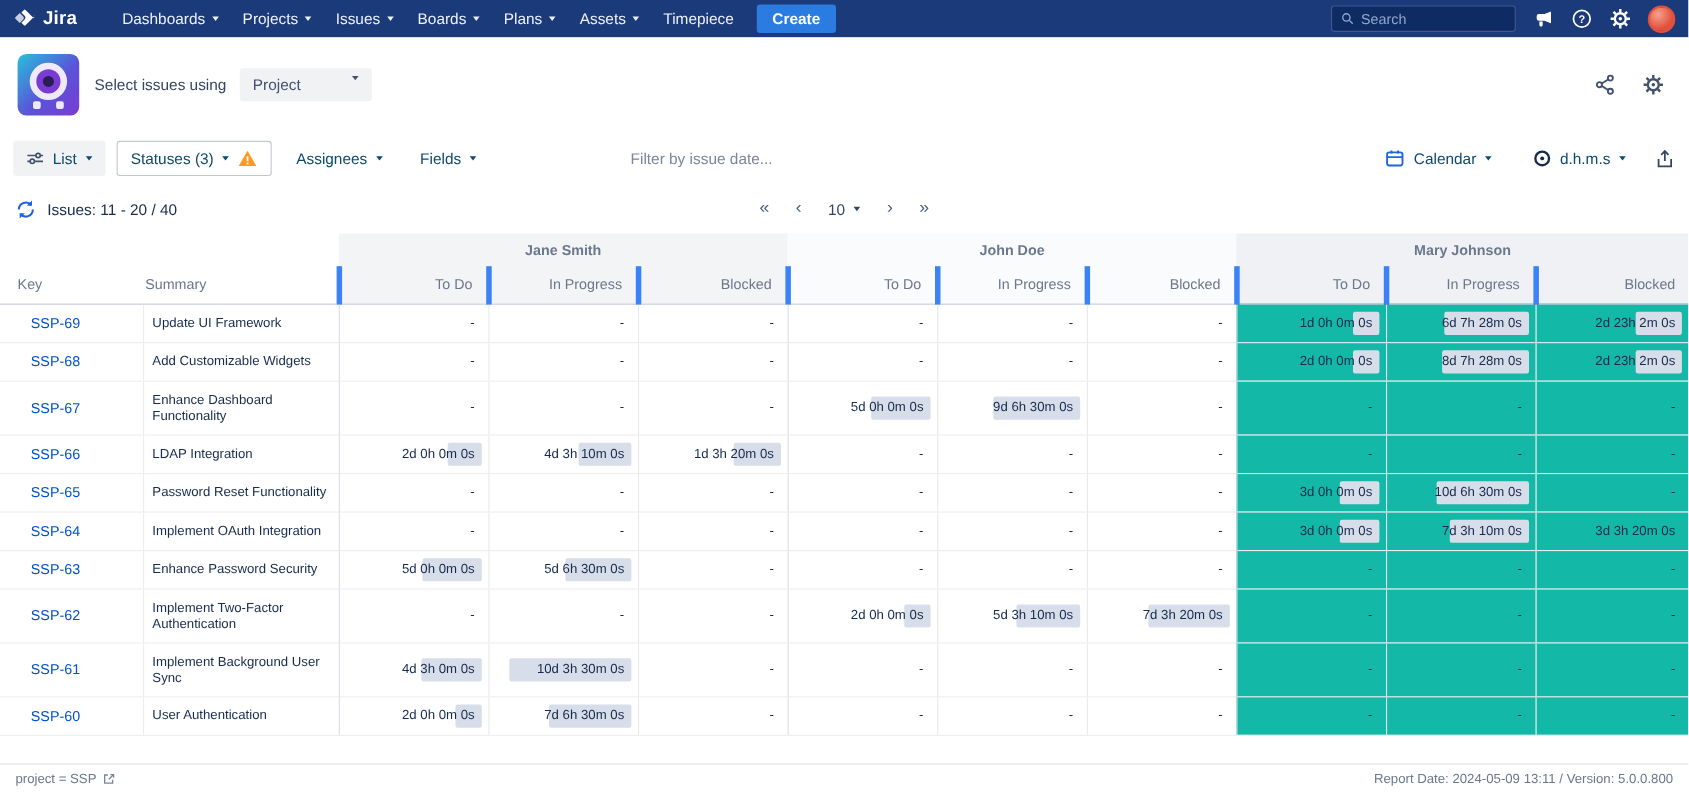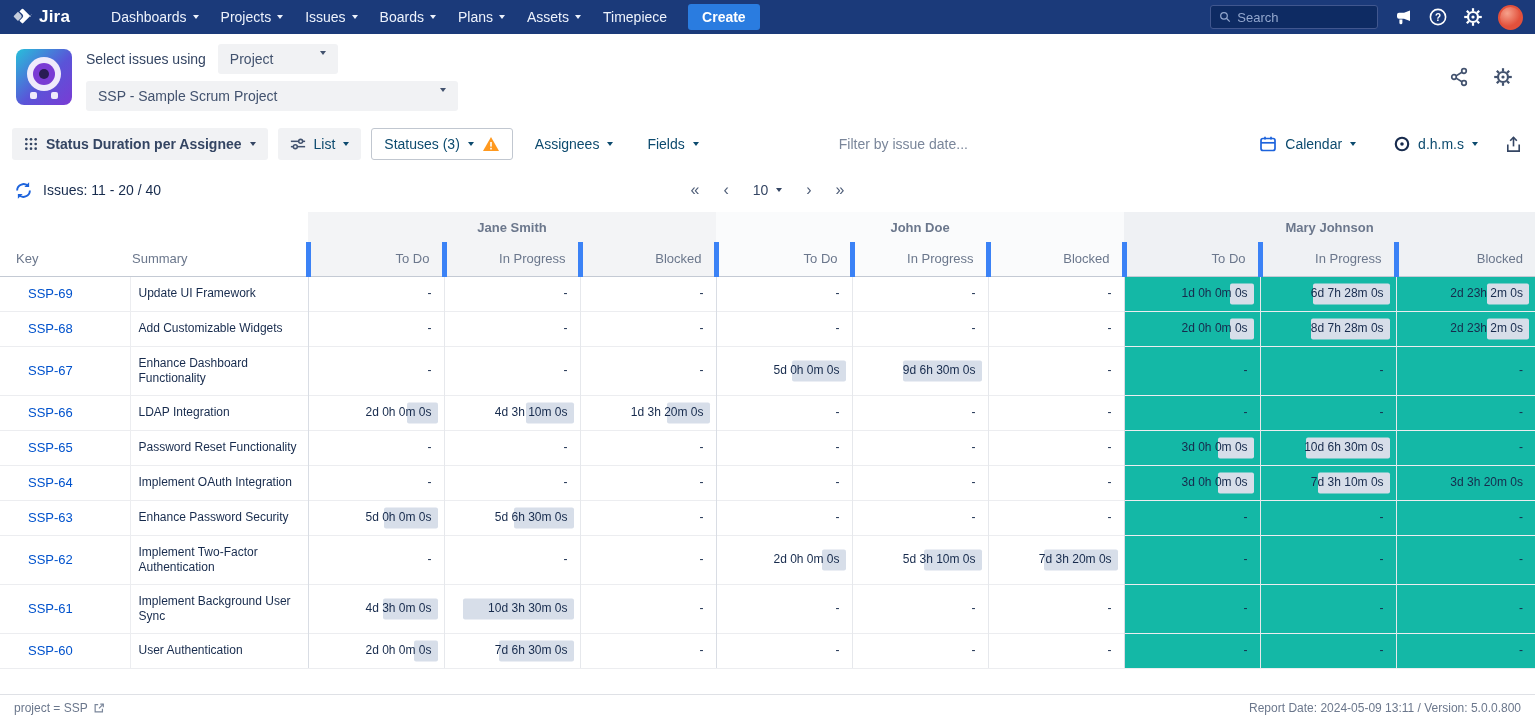--- a/index.html
+++ b/index.html
@@ -182,24 +182,20 @@
       <span class="leg r"></span>
     </div>
     <div class="selectors">
       <div class="sel-row">
         <span class="sel-label">Select issues using</span>
         <button class="dd mode-dd">
           <span class="dd-val">Project</span>
           <i class="caret"></i>
         </button>
       </div>
-      <button class="dd project-dd">
-        <span class="dd-val">SSP - Sample Scrum Project</span>
-        <i class="caret"></i>
-      </button>
     </div>
     <div class="header-actions">
       <button class="iconbtn">
         <svg width="20" height="20" viewBox="0 0 20 20" fill="none" stroke="#42526E" stroke-width="1.7">
           <circle cx="15" cy="4" r="2.3"></circle>
             <circle cx="5" cy="10" r="2.3"></circle>
             <circle cx="15" cy="16" r="2.3"></circle>
           <line x1="7.1" y1="8.9" x2="12.9" y2="5.2"></line>
             <line x1="7.1" y1="11.1" x2="12.9" y2="14.8"></line>
         </svg>
@@ -217,35 +213,20 @@
               <line x1="14.1" y1="5.9" x2="16.2" y2="3.8"></line>
           </g>
           <circle cx="10" cy="10" r="5" fill="none" stroke="#42526E" stroke-width="2.2"></circle>
           <circle cx="10" cy="10" r="1.6" fill="#42526E"></circle>
         </svg>
       </button>
     </div>
   </section>
 
   <section class="toolbar">
-    <button class="tbtn primary">
-      <svg width="14" height="14" viewBox="0 0 18 18" fill="#344563">
-        <circle cx="3" cy="3" r="1.7"></circle>
-          <circle cx="9" cy="3" r="1.7"></circle>
-          <circle cx="15" cy="3" r="1.7"></circle>
-        <circle cx="3" cy="9" r="1.7"></circle>
-          <circle cx="9" cy="9" r="1.7"></circle>
-          <circle cx="15" cy="9" r="1.7"></circle>
-        <circle cx="3" cy="15" r="1.7"></circle>
-          <circle cx="9" cy="15" r="1.7"></circle>
-          <circle cx="15" cy="15" r="1.7"></circle>
-      </svg>
-      <span>Status Duration per Assignee</span>
-      <i class="caret"></i>
-    </button>
     <button class="tbtn">
       <svg width="16" height="16" viewBox="0 0 18 18" stroke="#42526E" stroke-width="1.7" fill="#F1F2F4">
         <line x1="1" y1="6" x2="17" y2="6"></line>
           <circle cx="12" cy="6" r="2.2"></circle>
         <line x1="1" y1="12" x2="17" y2="12"></line>
           <circle cx="6" cy="12" r="2.2"></circle>
       </svg>
       <span>List</span>
       <i class="caret"></i>
     </button>

